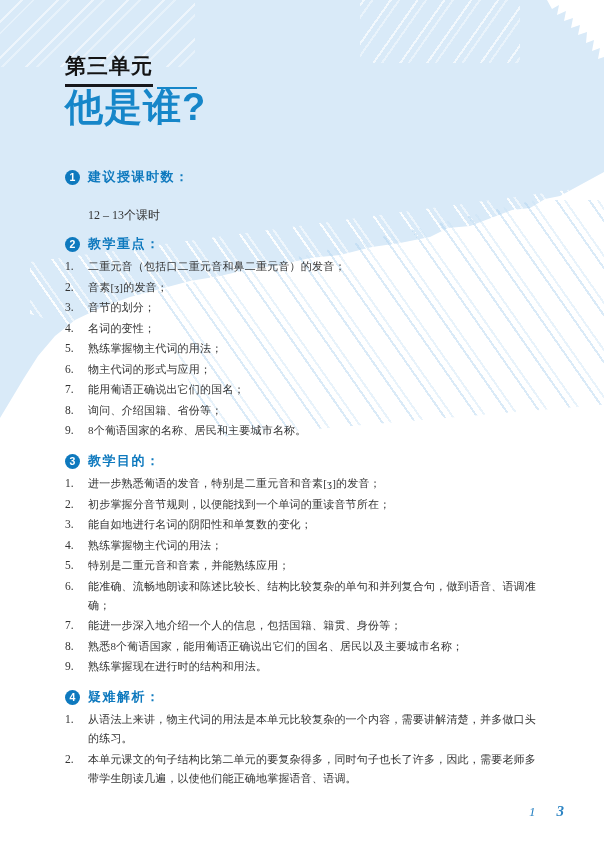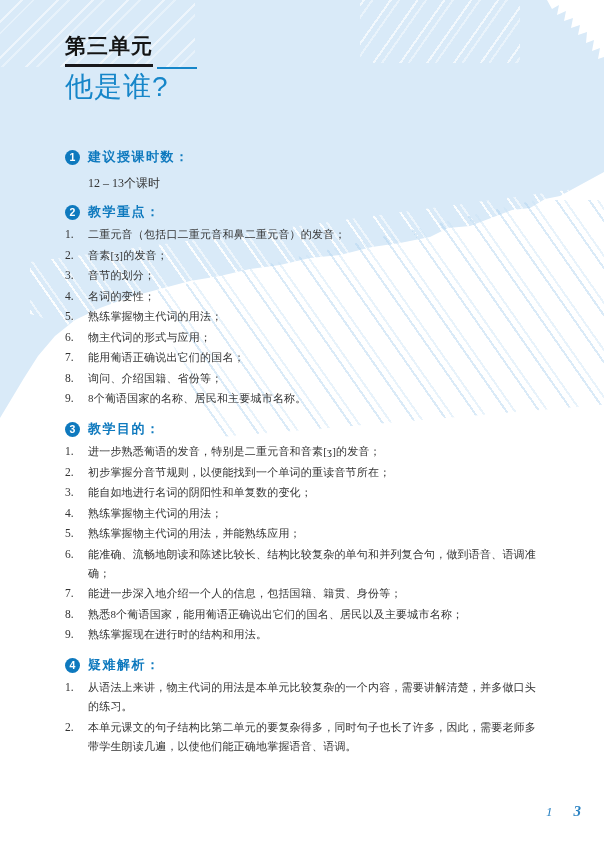--- a/index.html
+++ b/index.html
@@ -37,55 +37,55 @@
       rgba(255,255,255,0) 16px 25px);
   }
   .streak-topmid {
     left:360px; top:-5px; width:160px; height:68px; opacity:.7;
     background:repeating-linear-gradient(125deg,
       rgba(255,255,255,0) 0 5px, rgba(255,255,255,.95) 5px 7px,
       rgba(255,255,255,0) 7px 12px, rgba(255,255,255,.6) 12px 14px,
       rgba(255,255,255,0) 14px 22px);
   }
   
-  .content { position:absolute; left:65px; right:60px; top:0; z-index:2; padding-top:34px; }
+  .content { position:absolute; left:65px; right:60px; top:0; z-index:2; padding-top:54px; }
   .unit-label {
     font-size:21px; line-height:24px; font-weight:bold; color:#141414; letter-spacing:1px;
   }
   .rule-row { position:relative; height:6px; margin-top:6px; }
   .rule-black { position:absolute; left:0; top:0; width:88px; height:3px; background:#17171b; }
   .rule-blue  { position:absolute; left:92px; top:3px; width:40px; height:2px; background:var(--title-blue,#1686c9); }
   .unit-title {
-    font-size:28px; line-height:34px; font-weight:normal; color:var(--title-blue,#1686c9); letter-spacing:1px;
+    font-size:38px; line-height:34px; font-weight:bold; color:var(--title-blue,#1686c9); letter-spacing:1px;
   }
   .section { margin-top:12px; }
   .section.first { margin-top:44px; }
   .sec-header { display:flex; align-items:center; line-height:18px; }
   .badge {
     width:15px; height:15px; border-radius:50%; background:var(--accent,#0e79be);
     color:#fff; font-size:10.5px; line-height:15px; text-align:center; font-weight:bold;
     margin-right:8px; flex:0 0 15px;
   }
   .sec-title { color:var(--accent,#0e79be); font-weight:bold; font-size:13px; letter-spacing:1.5px; }
   .sec-body {
-    margin:9px 0 0 23px; font-family:"Liberation Serif","DejaVu Serif",serif;
+    margin:21px 0 0 23px; font-family:"Liberation Serif","DejaVu Serif",serif;
     font-size:12px; line-height:16px; color:#333;
   }
   .items { margin-top:4px; }
   .li-row { display:flex; margin-bottom:1.5px; }
   .li-num {
     flex:0 0 23px; font-family:"Liberation Serif","DejaVu Serif",serif;
     font-size:11.5px; line-height:19px; color:#333;
   }
   .li-text {
     flex:1; font-family:"Liberation Serif","DejaVu Serif",serif;
     font-size:11px; line-height:19px; color:#333; letter-spacing:.2px;
   }
   .footer {
-    position:absolute; top:802px; right:23px; z-index:2;
+    position:absolute; top:802px; right:40px; z-index:2;
     font-family:"Liberation Serif","DejaVu Serif",serif; font-style:italic;
     color:var(--page-number-blue,#2b83c3);
   }
   .footer .pn-left  { font-size:13px; margin-right:17px; }
   .footer .pn-right { font-size:15px; font-weight:bold; }
 </style>
 </head>
 <body>
 
 <div class="page" style="--accent: #0e79be; --title-blue: #1686c9; --page-number-blue: #2b83c3;">
@@ -175,21 +175,21 @@
             <div class="li-row">
               <span class="li-num">3.</span>
               <span class="li-text">能自如地进行名词的阴阳性和单复数的变化；</span>
             </div>
             <div class="li-row">
               <span class="li-num">4.</span>
               <span class="li-text">熟练掌握物主代词的用法；</span>
             </div>
             <div class="li-row">
               <span class="li-num">5.</span>
-              <span class="li-text">熟练掌握物主代词的用法，并能熟练应用；</span>
+              <span class="li-text">特别是二重元音和音素，并能熟练应用；</span>
             </div>
             <div class="li-row">
               <span class="li-num">6.</span>
               <span class="li-text">能准确、流畅地朗读和陈述比较长、结构比较复杂的单句和并列复合句，做到语音、语调准确；</span>
             </div>
             <div class="li-row">
               <span class="li-num">7.</span>
               <span class="li-text">能进一步深入地介绍一个人的信息，包括国籍、籍贯、身份等；</span>
             </div>
             <div class="li-row">

